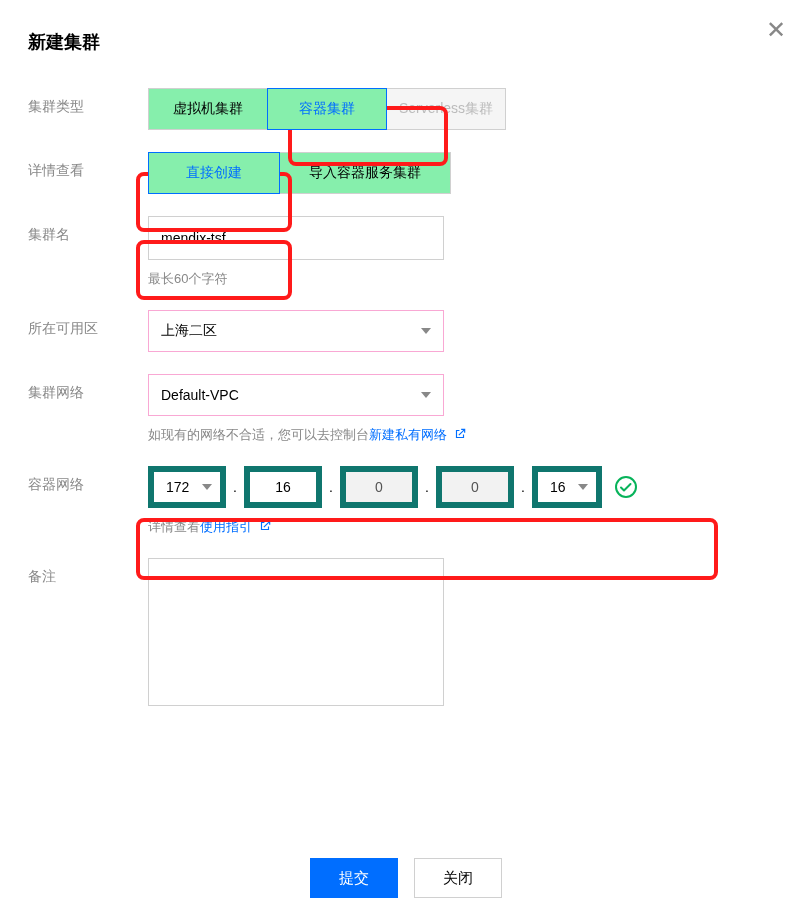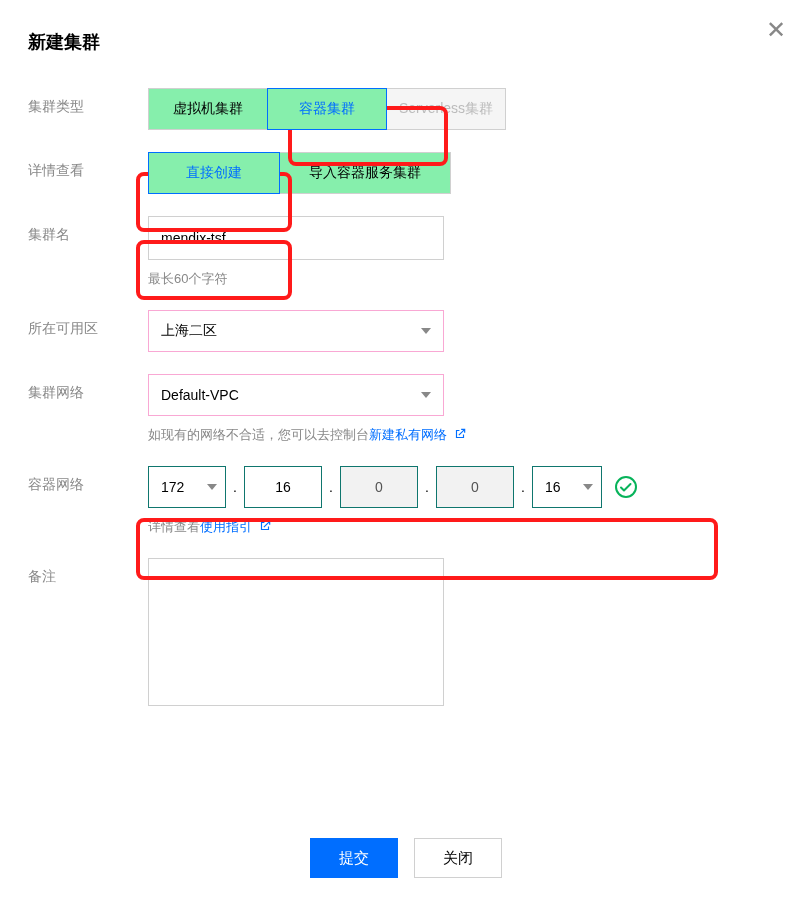--- a/index.html
+++ b/index.html
@@ -22,28 +22,28 @@
   .seg .opt { min-width:120px; height:42px; display:inline-flex; align-items:center; justify-content:center;
     border:1px solid #d0d0d0; background:#86efac; color:#000; font-size:14px; cursor:pointer; }
   .seg .opt + .opt { margin-left:-1px; }
   .seg .opt.selected { border:1px solid #006eff; color:#006eff; position:relative; z-index:1; }
   .seg .opt.disabled { color:#bbb; background:#f5f5f5; cursor:not-allowed; }
   .text-input { width:296px; height:44px; border:1px solid #d0d0d0; padding:0 12px; font-size:14px; outline:none; }
   .select { width:296px; height:42px; border:1px solid #f9a8d4; background:#fff;
     display:flex; align-items:center; justify-content:space-between; padding:0 12px; cursor:pointer; font-size:14px;}
   .caret { width:0;height:0;border-left:5px solid transparent;border-right:5px solid transparent;border-top:6px solid #888;}
   .ip-row { display:flex; align-items:center; gap:0; }
-  .ip-seg { width:78px; height:42px; border:1px solid #0f766e; display:flex; align-items:center; justify-content:center; background:#fff;}
+  .ip-seg { width:78px; height:42px; border:6px solid #0f766e; display:flex; align-items:center; justify-content:center; background:#fff;}
   .ip-seg.sel { justify-content:space-between; padding:0 8px 0 12px; cursor:pointer; }
   .ip-seg input { width:100%; border:none; outline:none; text-align:center; font-size:14px; background:transparent; }
   .ip-seg.ro { background:#f2f2f2; color:#999; }
   .ip-dot { width:18px; text-align:center; color:#000;}
   .textarea { width:296px; height:148px; border:1px solid #d0d0d0; padding:8px 10px; resize:none; font-size:14px; outline:none;}
   .check-ok { width:24px; height:24px; margin-left:12px; }
-  .footer { position:absolute; bottom:34px; left:0; right:0; text-align:center;}
+  .footer { position:absolute; bottom:14px; left:0; right:0; text-align:center;}
   .btn { display:inline-flex; align-items:center; justify-content:center; min-width:88px; height:40px; font-size:15px; cursor:pointer; border:1px solid #d0d0d0; background:#fff;}
   .btn.primary { background:#006eff; border-color:#006eff; color:#fff; }
   .btn + .btn { margin-left:12px; }
   .hl { position:absolute; border:4px solid #ff1a1a; border-radius:8px; pointer-events:none; }
 </style>
 </head>
 <body>
 
 <div class="dialog">
   <div class="close-x">✕</div>

